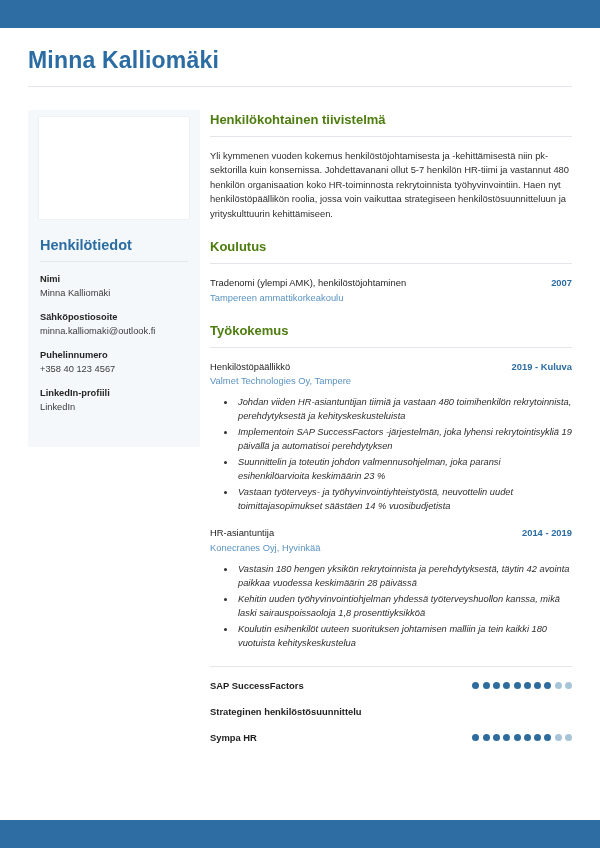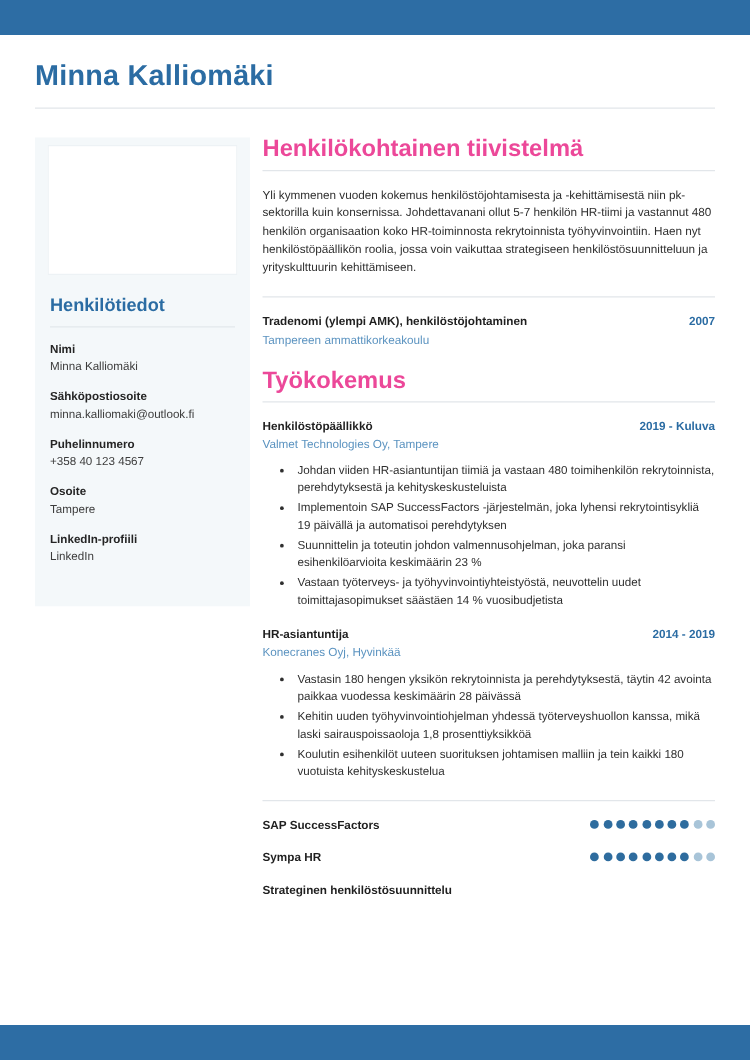--- a/index.html
+++ b/index.html
@@ -117,23 +117,23 @@
   .main {
     position: absolute;
     top: 0;
     left: 210px;
     width: 362px;
   }
 
   .section { margin-bottom: 16px; }
 
   .sec-heading {
-    font-size: 19px;
-    font-weight: bold;
-    color: #ec4899;
+    font-size: 13px;
+    font-weight: bold;
+    color: #4d7c0f;
     line-height: 19px;
     margin: 0 0 7px 0;
   }
   .sec-rule {
     border-top: 1px solid #e2e6ea;
     margin-bottom: 12px;
   }
 
   .summary-text {
     font-size: 9.4px;
@@ -142,21 +142,21 @@
     text-align: left;
     margin: 0;
   }
   .entry-row {
     display: flex;
     justify-content: space-between;
     align-items: flex-start;
   }
   .entry-title {
     font-size: 9.4px;
-    font-weight: bold;
+    font-weight: normal;
     color: #1f1f1f;
     line-height: 13.5px;
     flex: 1 1 auto;
     padding-right: 10px;
   }
   .entry-date {
     font-size: 9.4px;
     font-weight: bold;
     color: #2b6ca3;
     line-height: 13.5px;
@@ -167,20 +167,21 @@
     font-size: 9.4px;
     color: #5b93c0;
     line-height: 14px;
     margin-top: 1px;
   }
 
   ul.bullets {
     margin: 7px 0 0 0;
     padding-left: 26px;
     list-style: disc;
+    font-style: italic;
   }
   ul.bullets li {
     font-size: 9.3px;
     line-height: 14px;
     color: #2f2f2f;
     margin-bottom: 2px;
     padding-left: 2px;
   }
 
   .skill-row {
@@ -233,39 +234,36 @@
           </div>
           <div class="contact-item">
             <div class="contact-label">Sähköpostiosoite</div>
             <div class="contact-value">minna.kalliomaki@outlook.fi</div>
           </div>
           <div class="contact-item">
             <div class="contact-label">Puhelinnumero</div>
             <div class="contact-value">+358 40 123 4567</div>
           </div>
           <div class="contact-item">
-            <div class="contact-label">Osoite</div>
-            <div class="contact-value">Tampere</div>
-          </div>
-          <div class="contact-item">
             <div class="contact-label">LinkedIn-profiili</div>
             <div class="contact-value">LinkedIn</div>
           </div>
         </div>
     </aside>
 
     <main class="main">
 
       <section class="section">
         <div class="sec-heading">Henkilökohtainen tiivistelmä</div>
         <div class="sec-rule"></div>
         <p class="summary-text">Yli kymmenen vuoden kokemus henkilöstöjohtamisesta ja -kehittämisestä niin pk-sektorilla kuin konsernissa. Johdettavanani ollut 5-7 henkilön HR-tiimi ja vastannut 480 henkilön organisaation koko HR-toiminnosta rekrytoinnista työhyvinvointiin. Haen nyt henkilöstöpäällikön roolia, jossa voin vaikuttaa strategiseen henkilöstösuunnitteluun ja yrityskulttuurin kehittämiseen.</p>
       </section>
 
       <section class="section">
+        <div class="sec-heading">Koulutus</div>
         <div class="sec-rule"></div>
         <div id="education-list">
             <div class="job-block">
               <div class="entry-row">
                 <div class="entry-title">Tradenomi (ylempi AMK), henkilöstöjohtaminen</div>
                 <div class="entry-date">2007</div>
               </div>
               <div class="entry-org">Tampereen ammattikorkeakoulu</div>
             </div>
           </div>
@@ -315,37 +313,37 @@
                 <span class="dot filled"></span>
                 <span class="dot filled"></span>
                 <span class="dot filled"></span>
                 <span class="dot filled"></span>
                 <span class="dot filled"></span>
                 <span class="dot"></span>
                 <span class="dot"></span>
               </div>
             </div>
             <div class="skill-row">
+              <div class="skill-name">Strateginen henkilöstösuunnittelu</div>
+            </div>
+            <div class="skill-row">
               <div class="skill-name">Sympa HR</div>
               <div class="dots">
                 <span class="dot filled"></span>
                 <span class="dot filled"></span>
                 <span class="dot filled"></span>
                 <span class="dot filled"></span>
                 <span class="dot filled"></span>
                 <span class="dot filled"></span>
                 <span class="dot filled"></span>
                 <span class="dot filled"></span>
                 <span class="dot"></span>
                 <span class="dot"></span>
               </div>
             </div>
-            <div class="skill-row">
-              <div class="skill-name">Strateginen henkilöstösuunnittelu</div>
-            </div>
           </div>
       </section>
 
     </main>
   </div>
 
   <div class="band-bottom"></div>
 </div>
 
 </body></html>

